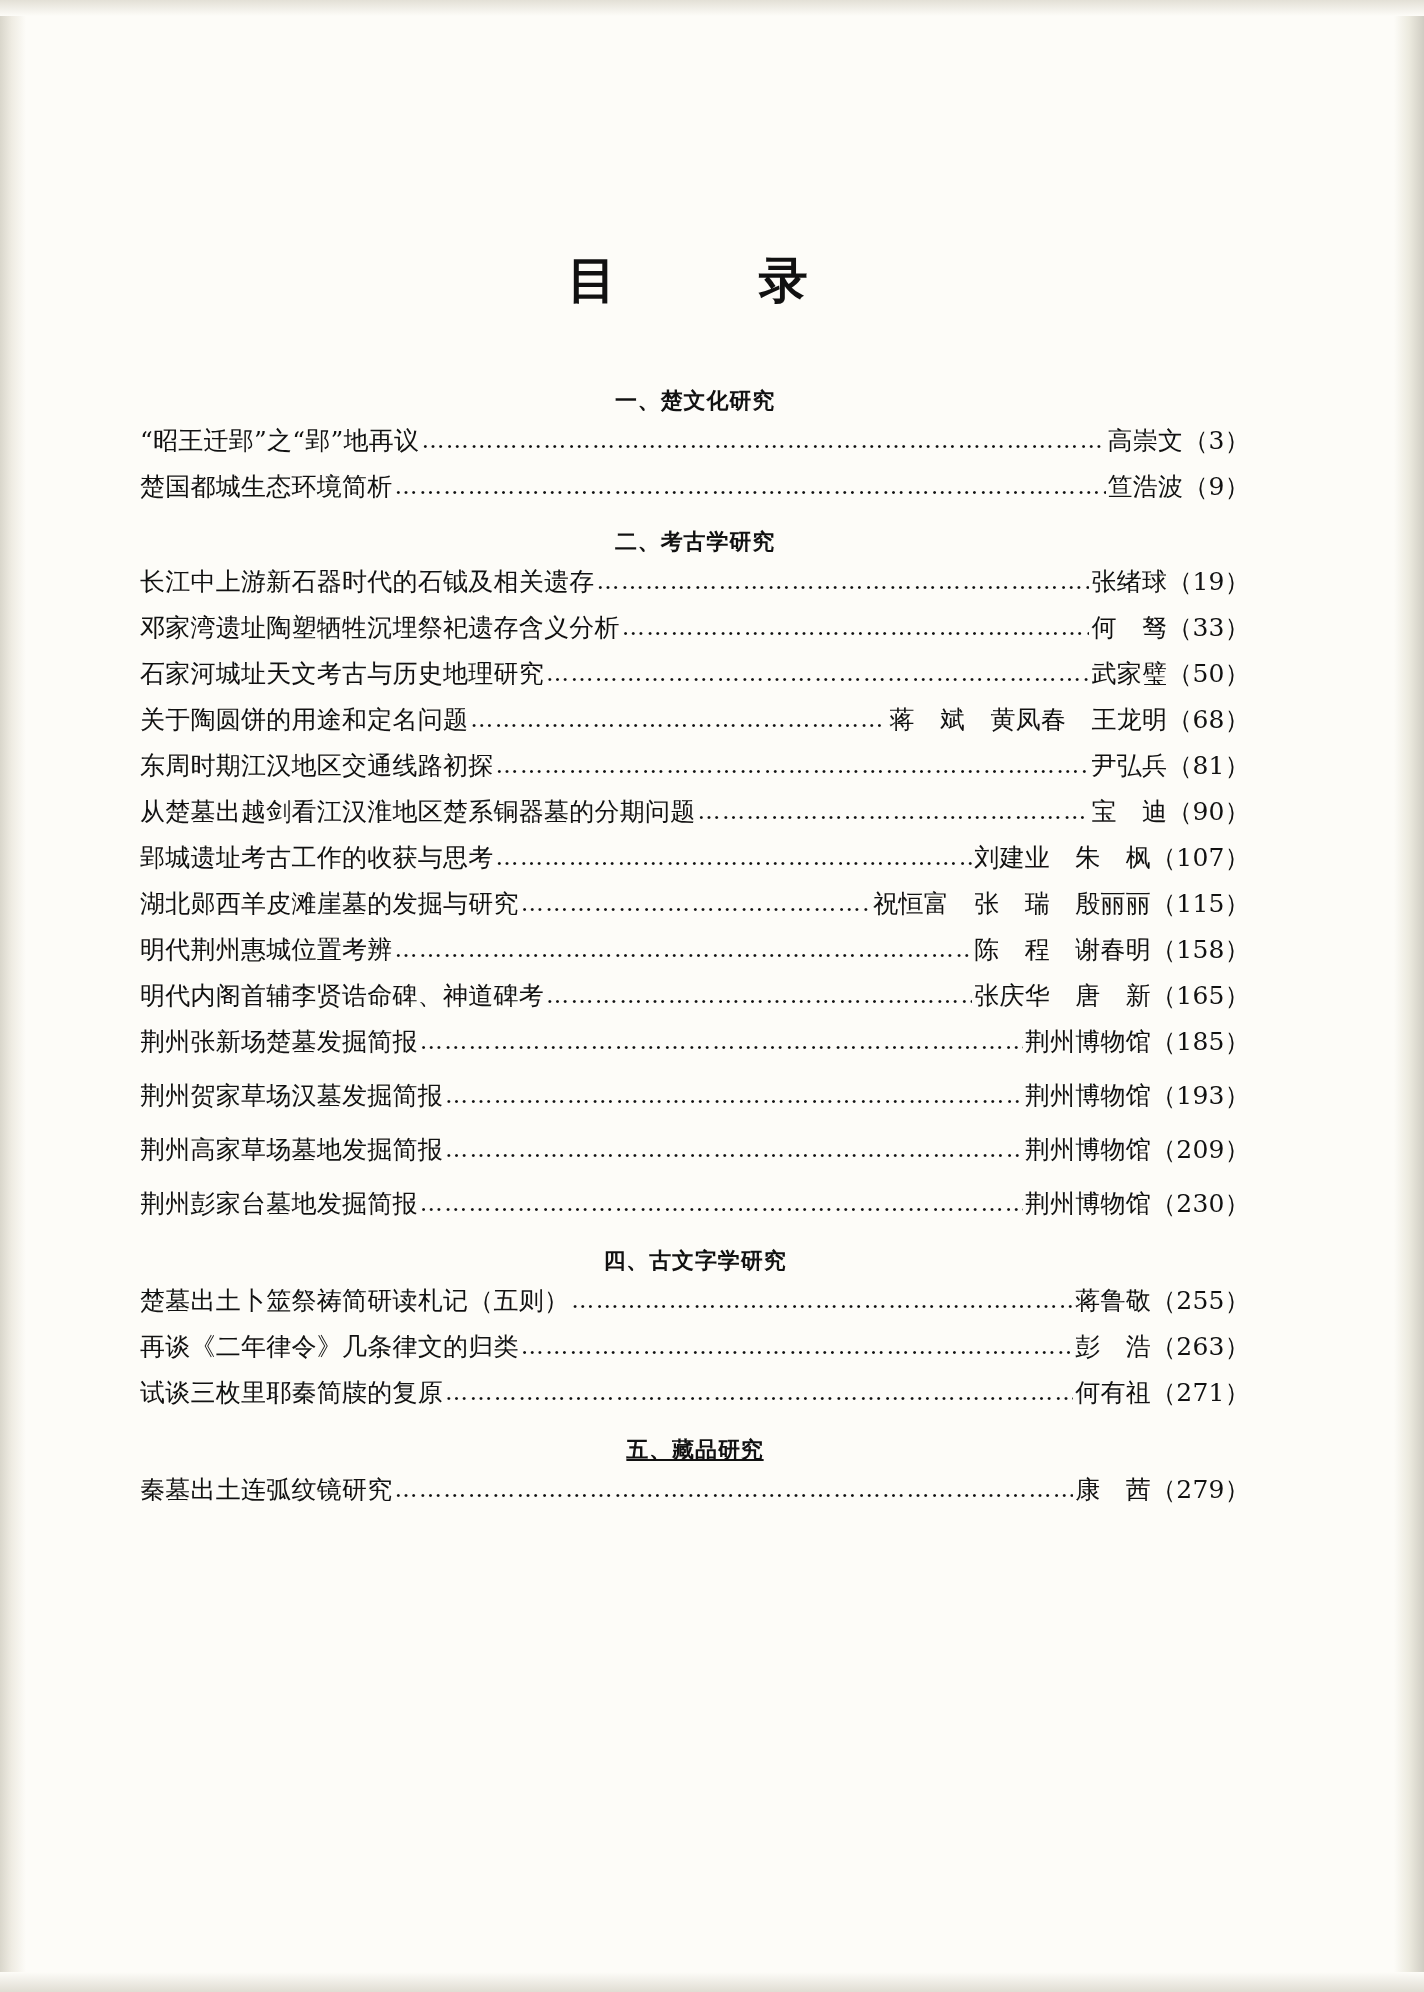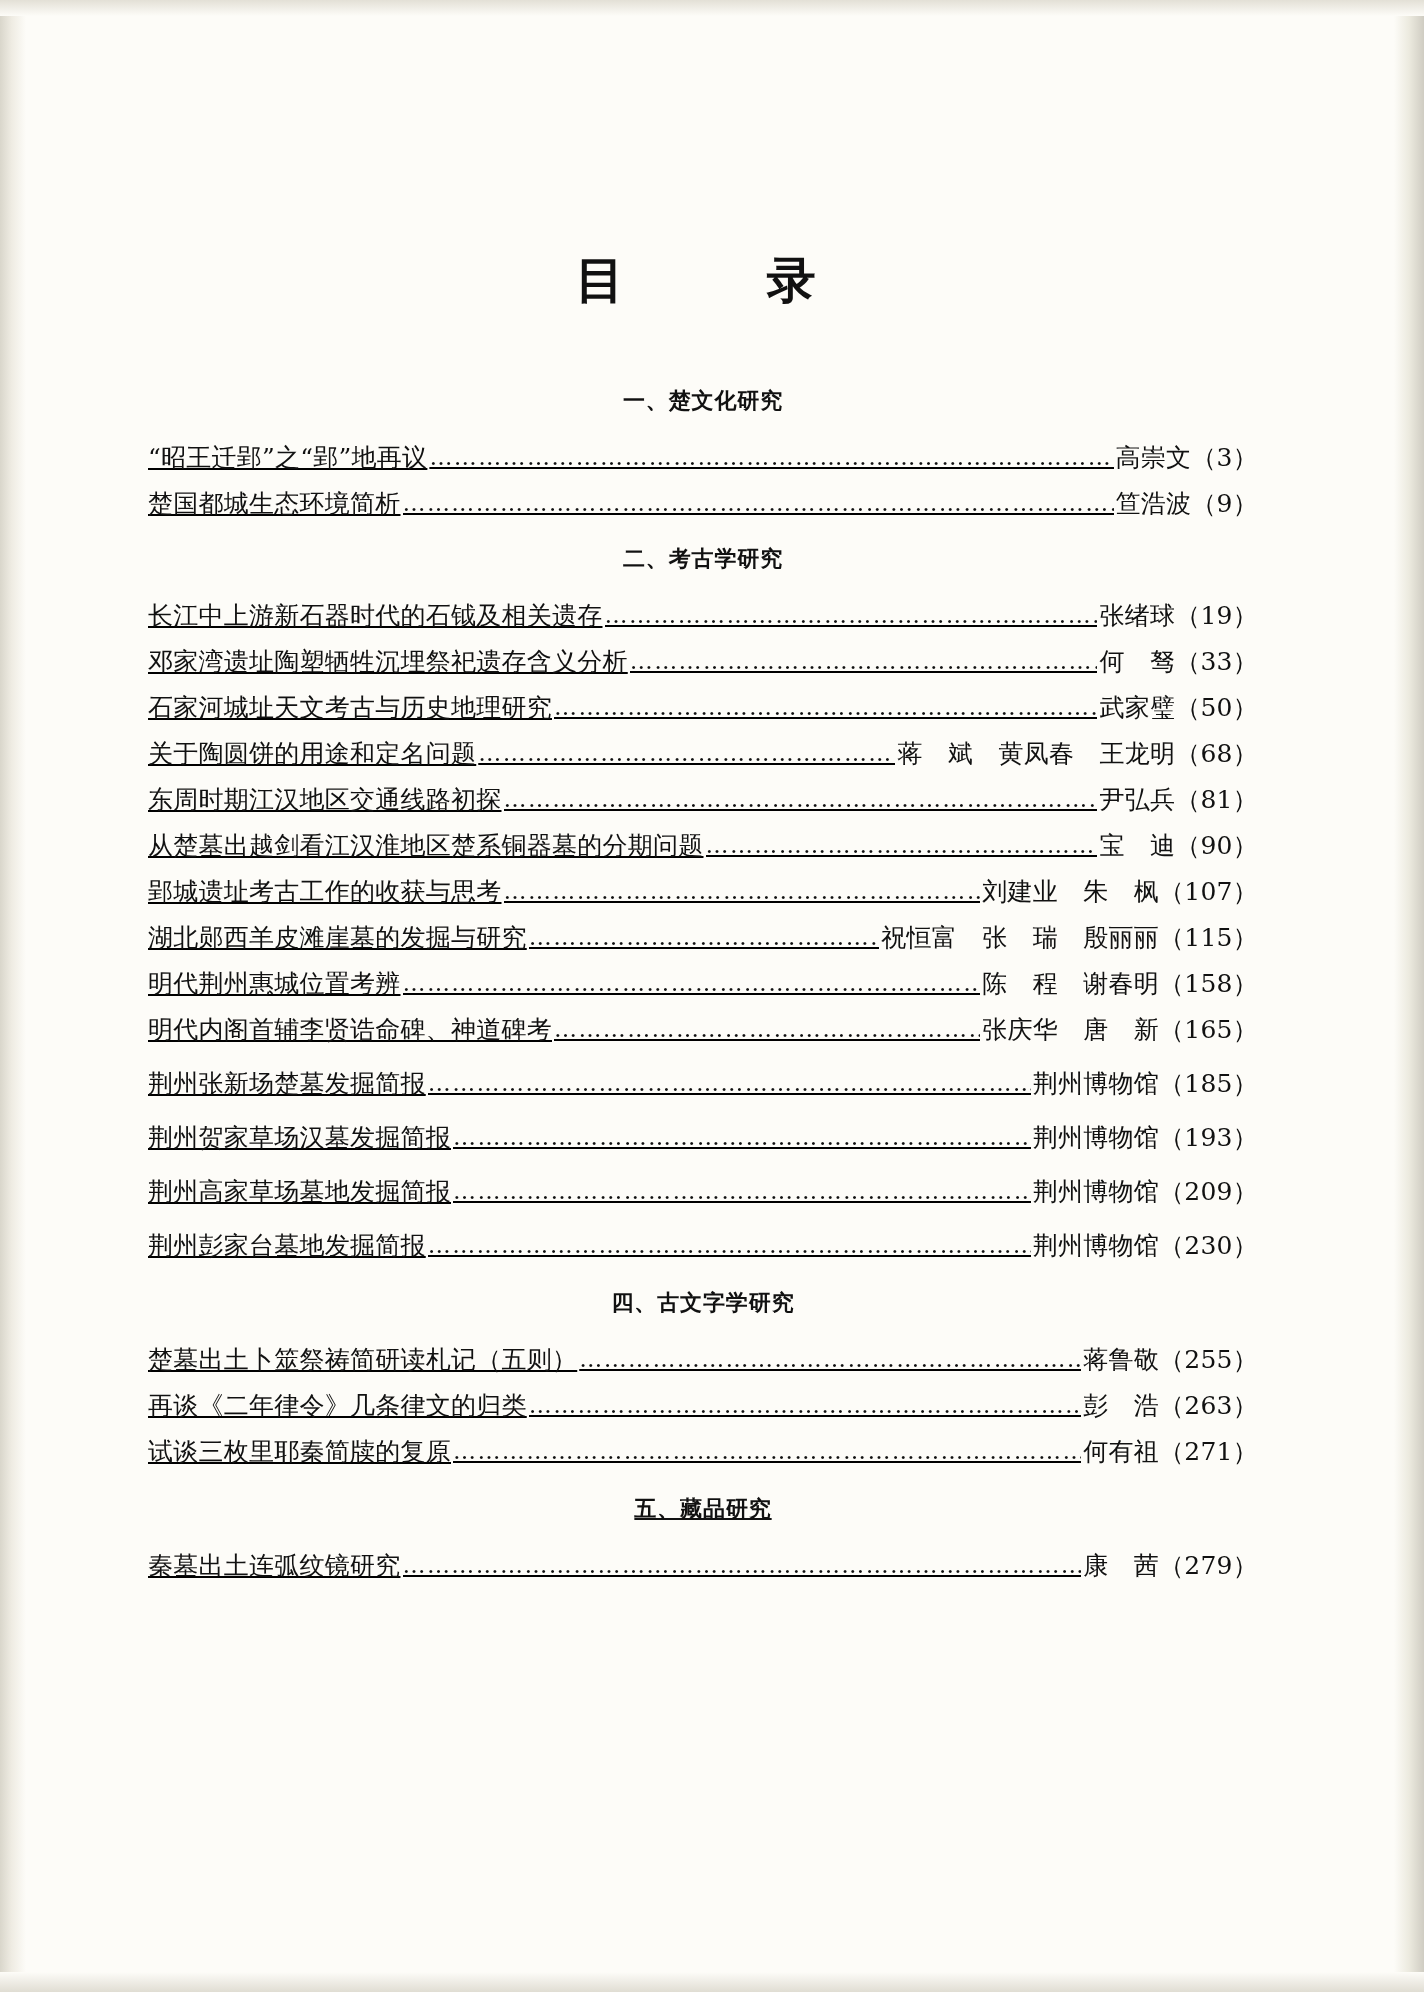--- a/index.html
+++ b/index.html
@@ -41,21 +41,21 @@
   }
   .scan-edge-bottom {
     position: absolute;
     left: 0; right: 0; bottom: 0;
     height: 20px;
     background: linear-gradient(to top, #e0ddd3 0%, #fdfcf8 100%);
   }
 
   .content {
     position: absolute;
-    left: 148px;
+    left: 140px;
     top: 0;
     width: 1110px;
     height: 1992px;
   }
 
   .doc-title {
     text-align: center;
     font-size: 49px;
     letter-spacing: 0.30em;
     font-weight: 700;
@@ -102,21 +102,21 @@
   }
   .authors {
     display: inline-block;
   }
   .pageno {
     display: inline-block;
   }
 
   
   .group { margin-top: 0; }
-  .entries { margin-top: 29px; text-decoration: underline; }
+  .entries { margin-top: 12px; }
   .entries .toc-entry { margin-bottom: 21px; }
 
   .h-sec1 { margin-top: 72px; }
   .h-sec2 { margin-top: 28px; }
   .h-sec3 { margin-top: 30px; }
   .h-sec4 { margin-top: 30px; }
   .h-sec5 { margin-top: 30px; text-decoration: underline; }
 
   .wide-entries .toc-entry { margin-bottom: 29px; }
 </style>

